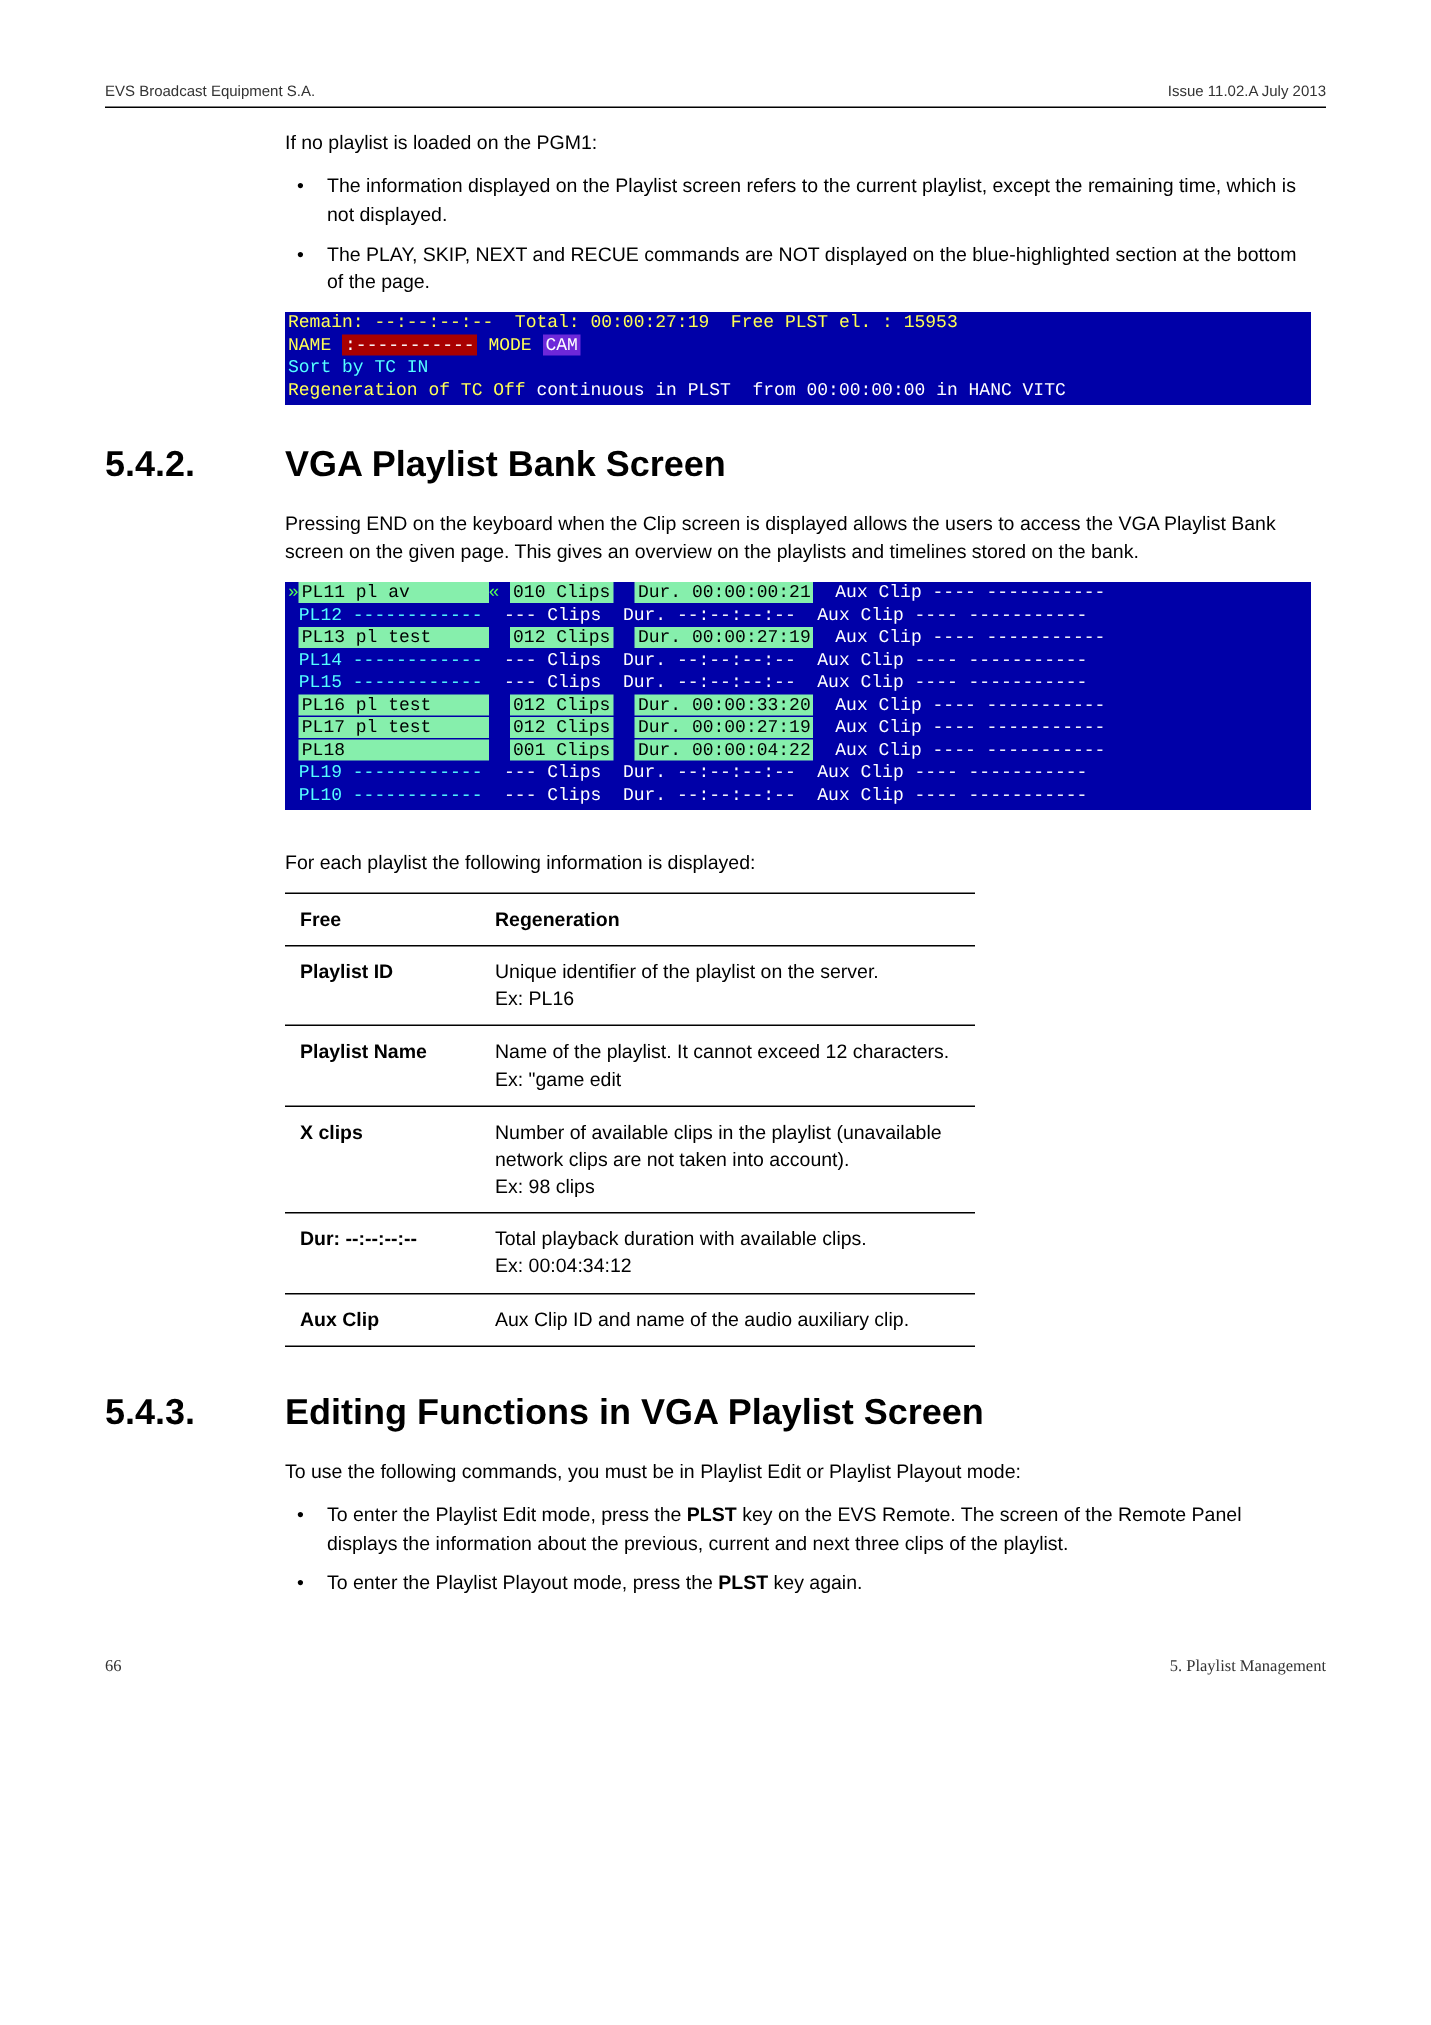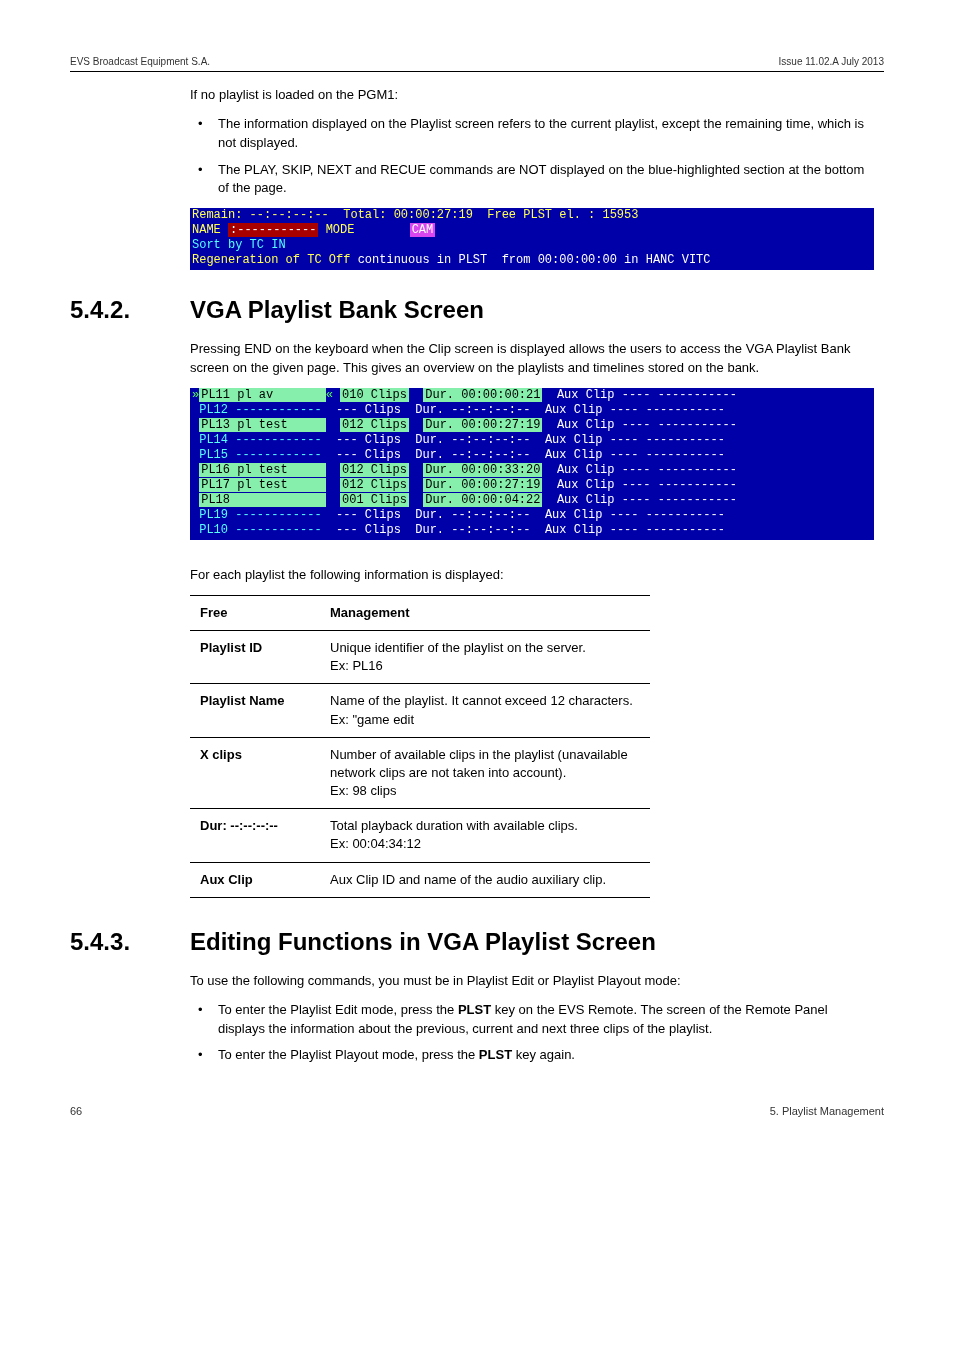--- a/index.html
+++ b/index.html
@@ -51,21 +51,21 @@
     padding: 0 2px 2px 2px;
     white-space: pre;
     margin: 0 0 26px 0;
     overflow: hidden;
   }
   .term-panel .y { color: #ffff55; }
   .term-panel .w { color: #fff; }
   .term-panel .g { color: #55ff55; }
   .term-panel .c { color: #55ffff; }
   .term-panel .hl-red { background: #a80000; color: #fff; padding: 0 2px; }
-  .term-panel .hl-black { background: #d946ef; color: #fff; padding: 0 2px; margin-left: 48px; }
+  .term-panel .hl-black { background: #6d28d9; color: #fff; padding: 0 2px; }
   .term-panel .hl-green { background: #86efac; color: #000; padding: 0 2px; }
   .heading-row { display: flex; align-items: baseline; margin-bottom: 16px; }
   .heading-num { font-size: 24px; font-weight: bold; width: 120px; }
   .heading-txt { font-size: 24px; font-weight: bold; }
   .table-fields {
     border-collapse: collapse;
     margin: 8px 0 30px 0;
     width: 460px;
   }
   .table-fields td, .table-fields th {
@@ -80,20 +80,21 @@
     line-height: 1.4;
   }
   .table-fields th { font-weight: bold; }
   .table-fields td.label { font-weight: bold; width: 130px; }
   .footer-row {
     display: flex;
     justify-content: space-between;
     font-size: 11px;
     color: #333;
     margin-top: 40px;
+    font-family: Liberation Serif, serif;
   }
 </style>
 </head>
 <body>
 
 <div class="header-row">
   <span>EVS Broadcast Equipment S.A.</span>
   <span>Issue 11.02.A  July 2013</span>
 </div>
 
@@ -128,21 +129,21 @@
  <span class="hl-green">PL18             </span>  <span class="hl-green">001 Clips</span>  <span class="hl-green">Dur. 00:00:04:22</span>  <span class="w">Aux Clip ---- -----------</span>
  <span class="c">PL19 ------------</span>  <span class="w">--- Clips</span>  <span class="w">Dur. --:--:--:--</span>  <span class="w">Aux Clip ---- -----------</span>
  <span class="c">PL10 ------------</span>  <span class="w">--- Clips</span>  <span class="w">Dur. --:--:--:--</span>  <span class="w">Aux Clip ---- -----------</span></div>
 
   <p class="para">For each playlist the following information is displayed:</p>
 
   <table class="table-fields">
     <thead>
       <tr>
         <th>Free</th>
-        <th>Management</th>
+        <th>Regeneration</th>
       </tr>
     </thead>
     <tbody id="fields-tbody">
         <tr>
           <td class="label">Playlist ID</td>
           <td>Unique identifier of the playlist on the server.<br>Ex: PL16</td>
         </tr>
         <tr>
           <td class="label">Playlist Name</td>
           <td>Name of the playlist. It cannot exceed 12 characters.<br>Ex: "game edit</td>

